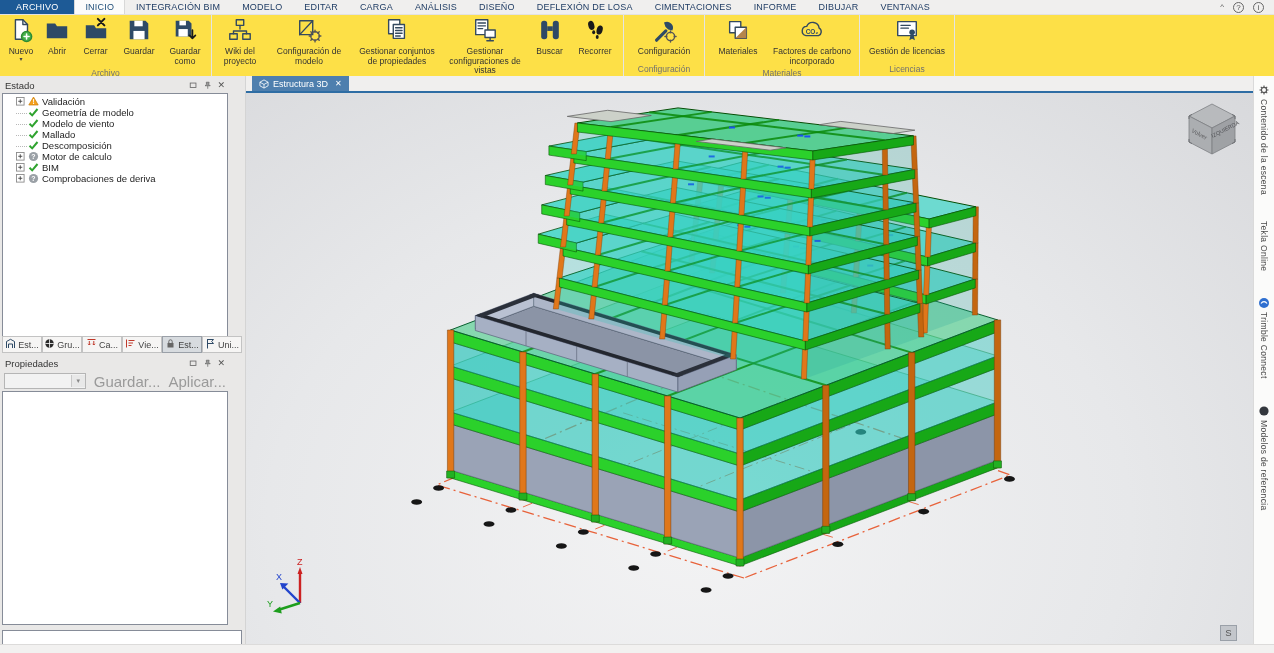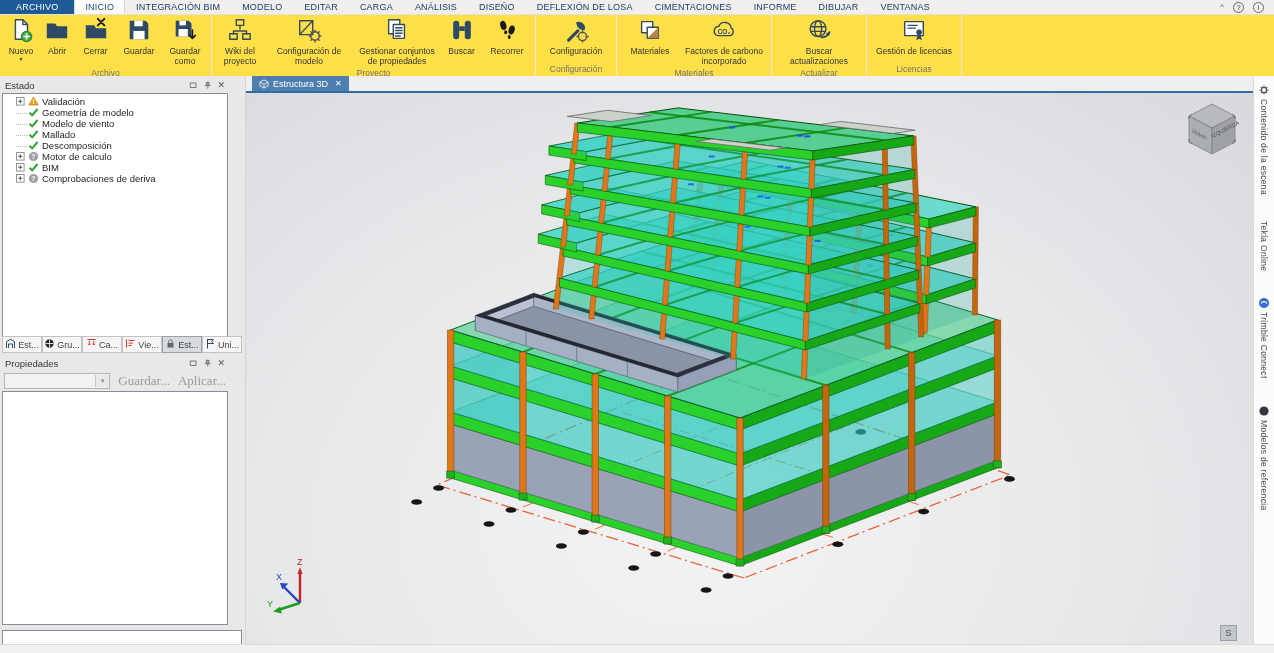--- a/index.html
+++ b/index.html
@@ -49,21 +49,21 @@
   .dtab{flex:1;display:flex;align-items:center;justify-content:center;gap:2px;background:#f6f5f4;
     border:1px solid #c3c3c3;font-size:9px;color:#444;overflow:hidden;}
   .dtab svg{width:11px;height:11px;flex:none;}
   .dtab.sel{background:#d7dbdf;border-color:#9aa0a8;}
 
   #propPanel{top:280px;}
   .pcombo{height:20px;display:flex;align-items:center;gap:8px;padding:0 2px;}
   .combo{width:148px;height:14px;background:#f2f2f2;border:1px solid #b5b5b5;display:flex;align-items:center;}
   .cval{flex:1;font-size:9px;color:#555;padding-left:3px;}
   .carrow{width:13px;text-align:center;font-size:7px;color:#888;border-left:1px solid #c8c8c8;line-height:12px;background:#e8e8e8;}
-  .linkbtn{font-size:13px;color:#9a9a9a;font-family:Liberation Serif, serif;}
+  .linkbtn{font-size:15px;color:#9a9a9a;}
   #propList{height:232px;}
   #bottomBox{position:absolute;left:2px;right:3px;top:554px;height:15px;background:#fff;border:1px solid #868c98;}
 
   
   #workarea{flex:1;position:relative;background:#f0efee;border-left:1px solid #d4d4d4;}
   #viewtabs{height:15px;background:#f0efee;display:flex;align-items:flex-end;}
   .vtab{height:15px;background:#4e7fae;color:#fff;display:flex;align-items:center;gap:4px;
     padding:0 7px;font-size:9px;margin-left:6px;}
   .vtab svg{width:10px;height:10px;}
   .vx{font-size:8px;margin-left:3px;}
@@ -196,20 +196,31 @@
           <div class="rbtn" style="width: 86px;">
             <span><svg viewBox="0 0 28 28">
                 <g stroke="#34495e" stroke-width="1.5" fill="none" stroke-linecap="round" stroke-linejoin="round">
                   <rect x="5" y="3" width="12" height="15" fill="#fff"></rect>
                   <rect x="10" y="8" width="12" height="15" fill="#fff"></rect>
                   <path d="M12.5 11.5h7M12.5 14.5h7M12.5 17.5h7M12.5 20.5h5"></path>
                 </g>
               </svg></span>
             <span class="rlabel">Gestionar conjuntos de propiedades</span>
           </div>
+          <div class="rbtn" style="width: 86px;">
+            <span><svg viewBox="0 0 28 28">
+                <g stroke="#34495e" stroke-width="1.5" fill="none" stroke-linecap="round" stroke-linejoin="round">
+                  <rect x="4" y="3" width="13" height="16" fill="#fff"></rect>
+                  <path d="M6.5 6.5h8M6.5 9.5h8M6.5 12.5h5"></path>
+                  <rect x="14" y="14" width="11" height="8" fill="#fff"></rect>
+                  <path d="M19.5 22v3M16 25.5h7"></path>
+                </g>
+              </svg></span>
+            <span class="rlabel">Gestionar configuraciones de vistas</span>
+          </div>
           <div class="rbtn" style="width: 39px;">
             <span><svg viewBox="0 0 28 28">
                 <g stroke="#34495e" stroke-width="1.5" fill="none" stroke-linecap="round" stroke-linejoin="round">
                   <rect x="4.5" y="4" width="6.5" height="20" rx="3" fill="#2e4a66" stroke="none"></rect>
                   <rect x="17" y="4" width="6.5" height="20" rx="3" fill="#2e4a66" stroke="none"></rect>
                   <rect x="11" y="10" width="6" height="5" fill="#2e4a66" stroke="none"></rect>
                 </g>
               </svg></span>
             <span class="rlabel">Buscar</span>
           </div>
@@ -259,37 +270,20 @@
             <span><svg viewBox="0 0 28 28">
                 <g stroke="#34495e" stroke-width="1.5" fill="none" stroke-linecap="round" stroke-linejoin="round">
                   <path d="M7.5 20a5 5 0 0 1 .8-9.9A7 7 0 0 1 21.7 12 4.4 4.4 0 0 1 21 20z"></path>
                   <text x="14" y="18" font-size="7" text-anchor="middle" fill="#2e4a66" stroke="none" font-weight="bold">CO₂</text>
                 </g>
               </svg></span>
             <span class="rlabel">Factores de carbono incorporado</span>
           </div>
         </div>
         <div class="glabel">Materiales</div>
-      </div>
-      <div class="rgroup">
-        <div class="ritems">
-          <div class="rbtn" style="width: 86px;">
-            <span><svg viewBox="0 0 28 28">
-                <g stroke="#34495e" stroke-width="1.5" fill="none" stroke-linecap="round" stroke-linejoin="round">
-                  <circle cx="13" cy="12.5" r="8.5"></circle>
-                  <ellipse cx="13" cy="12.5" rx="3.8" ry="8.5"></ellipse>
-                  <path d="M5 10.5h16M5.4 15.5h15.2"></path>
-                  <path d="M25 16.5a9.5 9.5 0 0 1-8.5 5.5" stroke="#2e4a66" stroke-width="2"></path>
-                  <path d="M26.5 15.5l-1.8 5-3.6-2.4z" fill="#2e4a66" stroke="none"></path>
-                </g>
-              </svg></span>
-            <span class="rlabel">Buscar actualizaciones</span>
-          </div>
-        </div>
-        <div class="glabel">Actualizar</div>
       </div>
       <div class="rgroup">
         <div class="ritems">
           <div class="rbtn" style="width: 86px;">
             <span><svg viewBox="0 0 28 28">
                 <g stroke="#34495e" stroke-width="1.5" fill="none" stroke-linecap="round" stroke-linejoin="round">
                   <rect x="4" y="5" width="20" height="15" fill="#fff"></rect>
                   <path d="M7.5 9h10M7.5 12h8"></path>
                   <circle cx="19.5" cy="16.5" r="3" fill="#2e4a66" stroke="none"></circle>
                   <path d="M18 18.5 16.5 25l3-1.6L22.5 25 21 18.5z" fill="#2e4a66" stroke="none"></path>

